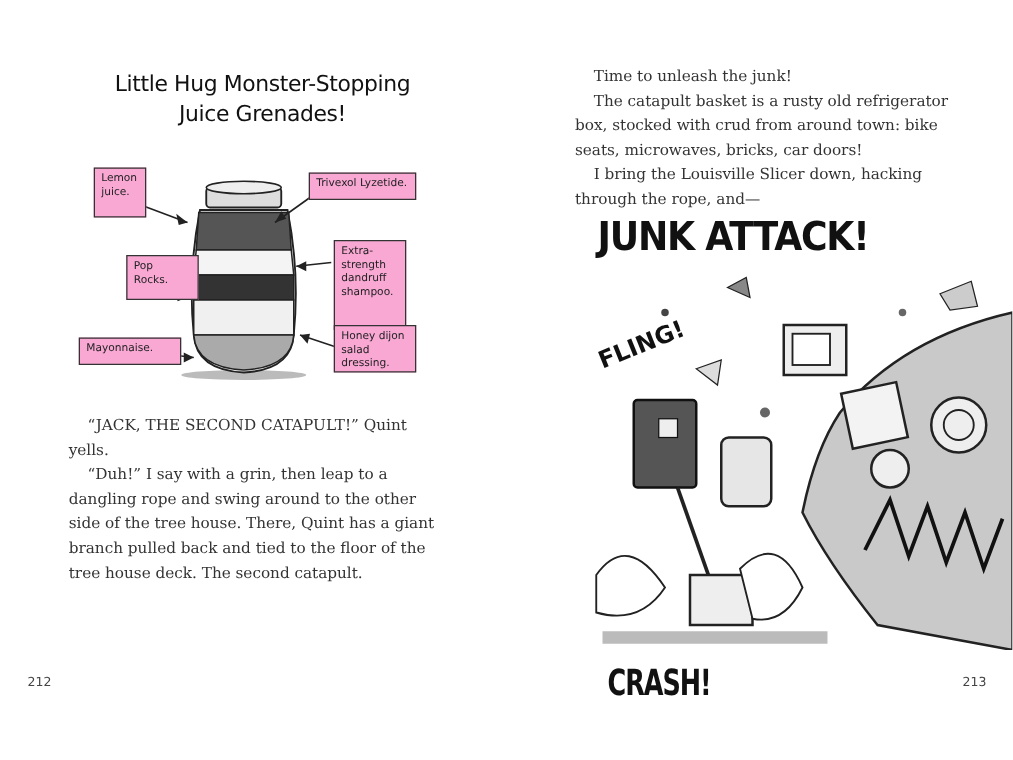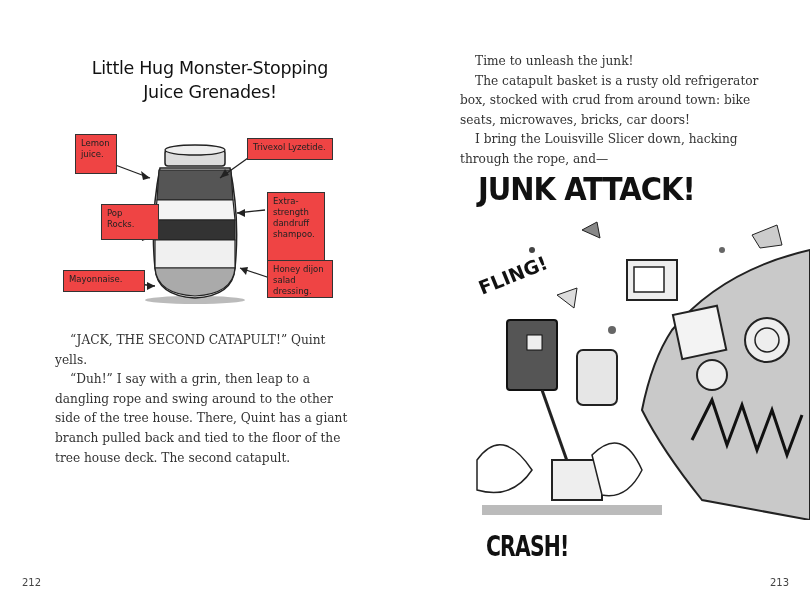--- a/index.html
+++ b/index.html
@@ -10,39 +10,39 @@
   .page { position: absolute; top: 0; height: 608px; }
   .page-left { left: 0; width: 405px; }
   .page-right { left: 405px; width: 405px; }
   .sidebar-title {
     position: absolute; left: 60px; top: 56px; width: 300px; text-align: center;
     font-family: "DejaVu Sans", sans-serif; font-size: 17.5px; line-height: 24px; color: #111;
     letter-spacing: -0.3px;
   }
   .diagram { position: absolute; left: 55px; top: 128px; width: 300px; height: 180px; }
   .label-box {
-    position: absolute; background: #ef4444; border: 1.2px solid #333;
+    position: absolute; background: #f9a8d4; border: 1.2px solid #333;
     font-family: "DejaVu Sans", sans-serif; font-size: 8.5px; line-height: 11px; color: #222;
     padding: 3px 5px; box-sizing: border-box;
   }
   .body-text {
     position: absolute; font-size: 12.2px; line-height: 19.6px; color: #333;
   }
   .body-text p { margin: 0; }
   .indent { text-indent: 15px; }
   .left-text { left: 55px; top: 331px; width: 300px; }
   .right-text { left: 460px; top: 52px; width: 310px; }
   .sfx {
     position: absolute; font-family: "DejaVu Sans", sans-serif; font-weight: bold; color: #111;
     letter-spacing: -1px;
   }
   .sfx-junk { left: 478px; top: 172px; font-size: 29px; transform: scaleY(1.1); }
   .sfx-crash { left: 486px; top: 532px; font-size: 24px; transform: scaleX(0.85) scaleY(1.2); transform-origin: left; }
   .page-number {
-    position: absolute; top: 577px; font-size: 10px; color: #444; font-family: "DejaVu Sans", sans-serif;
+    position: absolute; top: 541px; font-size: 10px; color: #444; font-family: "DejaVu Sans", sans-serif;
   }
   .pn-left { left: 22px; }
   .pn-right { left: 770px; }
   .illustration { position: absolute; left: 462px; top: 210px; width: 348px; height: 310px; }
 </style>
 </head>
 <body>
 
 <div class="page page-left"></div>
 <div class="page page-right"></div>

